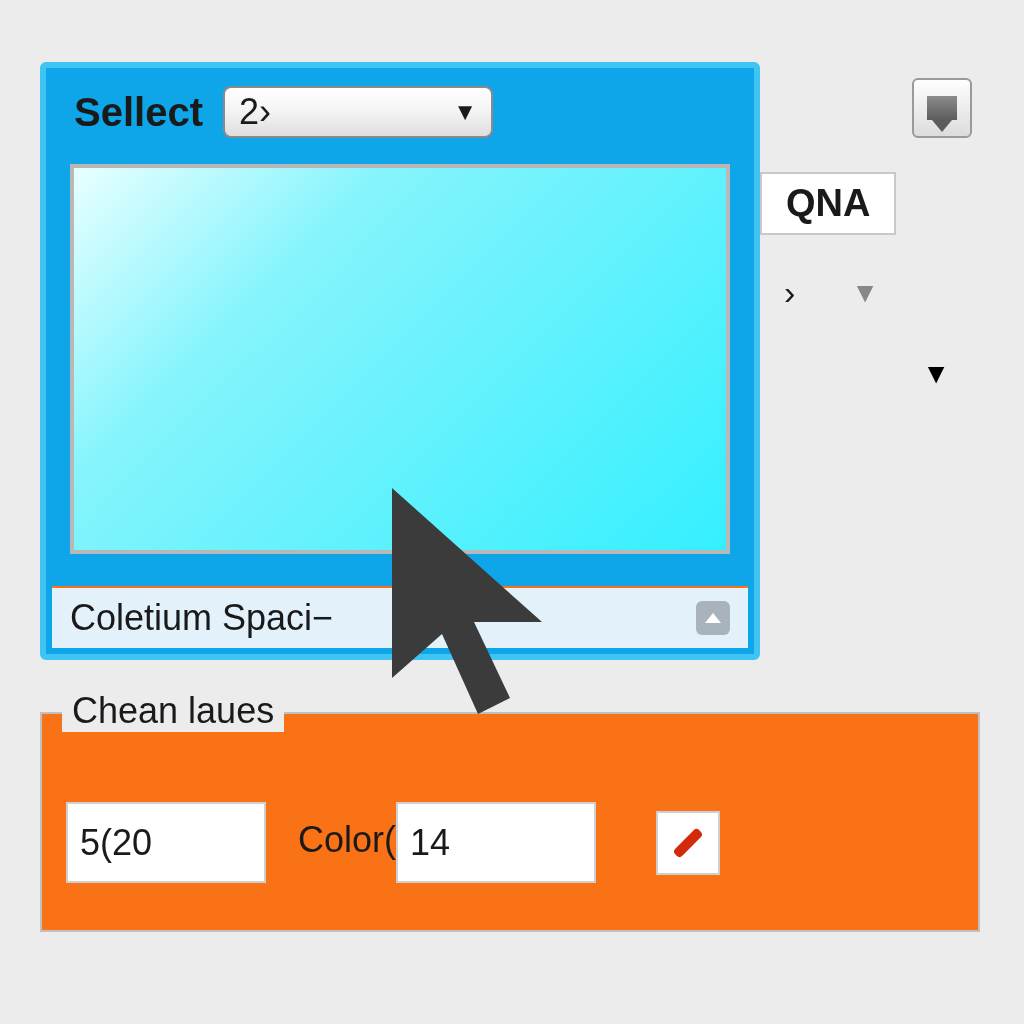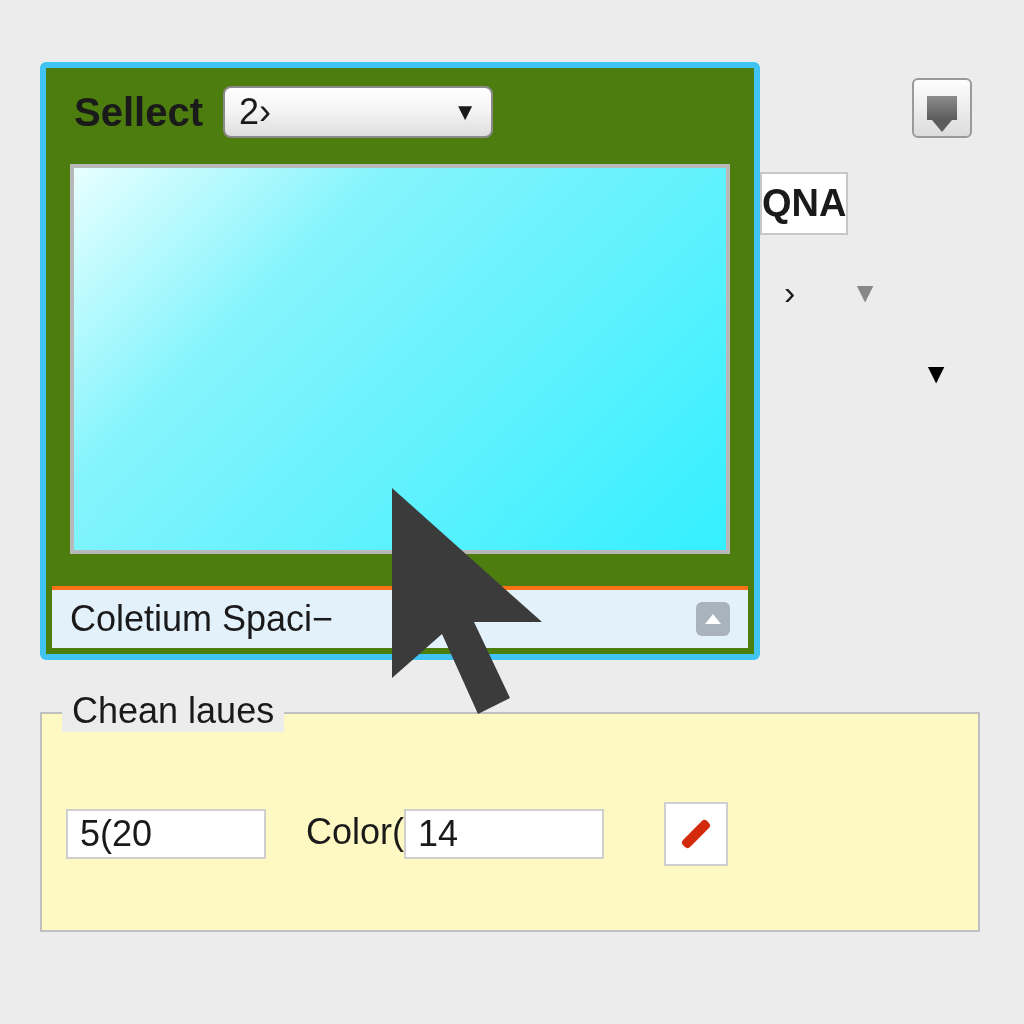--- a/index.html
+++ b/index.html
@@ -46,38 +46,38 @@
     position:absolute;
     left:5px; bottom:-12px;
     width:0;height:0;
     border-left:10px solid transparent;
     border-right:10px solid transparent;
     border-top:12px solid #5c5c5c;
   }
   .side-text-btn{
     background:#ffffff;
     border:2px solid #c8c8c8;
-    padding:8px 0;
+    padding:8px 24px;
     font-weight:600;
     font-size:38px;
   }
   .side-tri{
     font-size:28px;
     color:#888;
   }
   .side-tri.black{ color:#000; }
 
   
   .main-panel{
     position:absolute;
     left:40px; top:62px;
     width:720px; height:598px;
     border:6px solid #3fc4f4;
     border-radius:6px;
-    background:#4d7c0f;
+    background:#0ea5e9;
   }
   .main-head{
     display:flex;
     align-items:center;
     gap:20px;
     padding:18px 28px 8px 28px;
   }
   .label-select{
     font-weight:600;
     font-size:40px;
@@ -100,21 +100,21 @@
     height:390px;
     border:4px solid #b8b8b8;
     background:linear-gradient(135deg,#e8ffff 0%,#86f4fc 30%,#34efff 100%);
   }
 
   .status-bar{
     position:absolute;
     left:6px; right:6px; bottom:6px;
     height:62px;
     background:#e3f1fb;
-    border-top:4px solid #f97316;
+    border-top:2px solid #f97316;
     display:flex; align-items:center;
     padding:0 18px;
     font-size:36px;
   }
   .collapse-btn{
     margin-left:auto;
     width:34px;height:34px;
     background:#a9b3bb;
     border-radius:6px;
     display:flex;align-items:center;justify-content:center;
@@ -125,48 +125,48 @@
     border-right:8px solid transparent;
     border-bottom:10px solid #fff;
   }
 
   
   .group-box{
     position:absolute;
     left:40px; top:712px;
     width:940px; height:220px;
     border:2px solid #c0c0c0;
-    background:#fef9c3;
+    background:#f97316;
   }
   .group-title{
     position:absolute;
     top:-24px; left:20px;
     background:#ececec;
     padding:0 10px;
     font-size:36px;
   }
   .group-row{
     position:absolute;
     left:24px; right:24px; top:88px;
     display:flex; align-items:center; gap:20px;
   }
   .tf{
     background:#fff;
     border:2px solid #cfcfcf;
-    height:50px;
+    height:81px;
     padding:0 12px;
     font-size:36px;
     display:flex; align-items:center;
   }
   .tf.w1{ width:200px; }
   .tf.w2{ width:150px; }
   .tf.w3{ width:200px; }
   .label-color{
     font-size:36px;
-    margin-left:20px;
+    margin-left:12px;
     white-space:nowrap;
   }
   .swatch-btn{
     width:64px;height:64px;
     background:#fff;
     border:2px solid #cfcfcf;
     display:flex;align-items:center;justify-content:center;
     margin-left:40px;
   }
   .edit-line{

